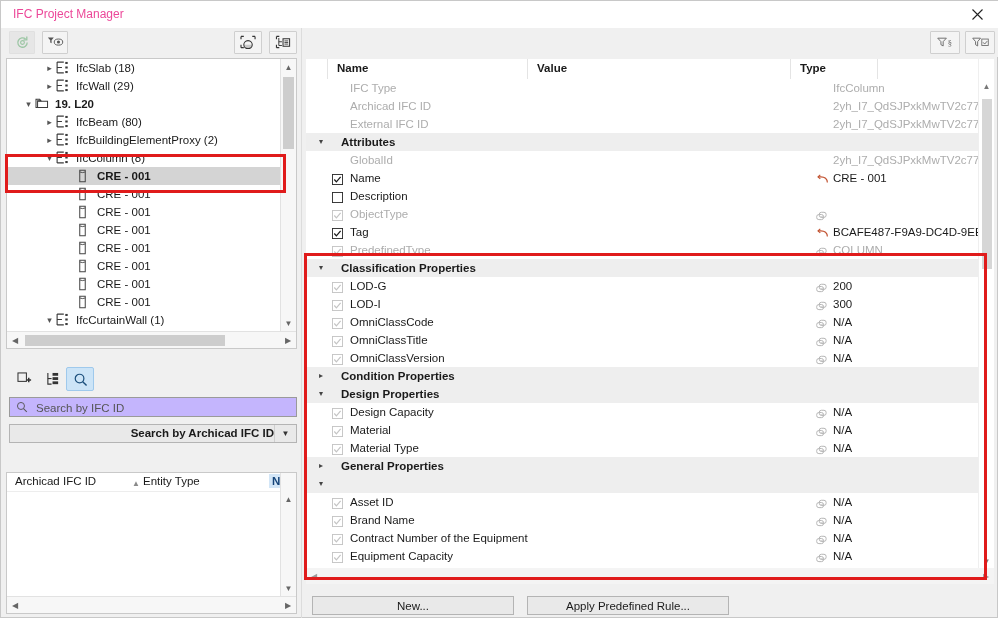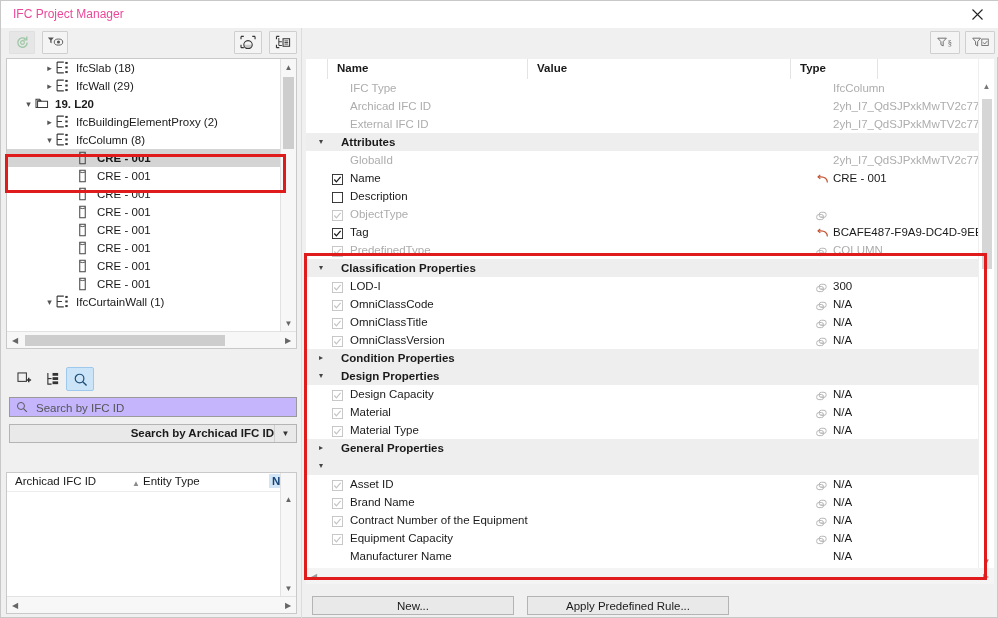--- a/index.html
+++ b/index.html
@@ -185,20 +185,26 @@
             </svg></span><span class="tlabel">IfcWall (29)</span></div>
         <div class="trow bold"><span style="display:inline-block;width:15px"></span><span class="arrow">▾</span><span class="ticon"><svg width="14" height="12" viewBox="0 0 15 13">
               <path d="M1 11.5 V2.5 h4 l1.3 1.6 h-3.6 V11.5z" fill="none" stroke="#3b3b3b" stroke-width="1.1"></path>
               <path d="M3.2 4.6 h10.3 v6.9 H1" fill="none" stroke="#3b3b3b" stroke-width="1.1"></path>
             </svg></span><span class="tlabel">19. L20</span></div>
         <div class="trow"><span style="display:inline-block;width:36px"></span><span class="arrow">▸</span><span class="ticon"><svg width="13" height="13" viewBox="0 0 14 14">
               <path d="M1.2 1.2 h7.2 M1.2 1.2 v11.6 M1.2 12.8 h7.2 M1.2 7 h5.2" stroke="#3a3a3a" stroke-width="1.2" fill="none"></path>
               <rect x="10" y="1" width="2.6" height="2.2" fill="#3a3a3a"></rect>
               <rect x="10" y="5.9" width="2.6" height="2.2" fill="#3a3a3a"></rect>
               <rect x="10" y="10.8" width="2.6" height="2.2" fill="#3a3a3a"></rect>
+            </svg></span><span class="tlabel">IfcBeam (80)</span></div>
+        <div class="trow"><span style="display:inline-block;width:36px"></span><span class="arrow">▸</span><span class="ticon"><svg width="13" height="13" viewBox="0 0 14 14">
+              <path d="M1.2 1.2 h7.2 M1.2 1.2 v11.6 M1.2 12.8 h7.2 M1.2 7 h5.2" stroke="#3a3a3a" stroke-width="1.2" fill="none"></path>
+              <rect x="10" y="1" width="2.6" height="2.2" fill="#3a3a3a"></rect>
+              <rect x="10" y="5.9" width="2.6" height="2.2" fill="#3a3a3a"></rect>
+              <rect x="10" y="10.8" width="2.6" height="2.2" fill="#3a3a3a"></rect>
             </svg></span><span class="tlabel">IfcBuildingElementProxy (2)</span></div>
         <div class="trow"><span style="display:inline-block;width:36px"></span><span class="arrow">▾</span><span class="ticon"><svg width="13" height="13" viewBox="0 0 14 14">
               <path d="M1.2 1.2 h7.2 M1.2 1.2 v11.6 M1.2 12.8 h7.2 M1.2 7 h5.2" stroke="#3a3a3a" stroke-width="1.2" fill="none"></path>
               <rect x="10" y="1" width="2.6" height="2.2" fill="#3a3a3a"></rect>
               <rect x="10" y="5.9" width="2.6" height="2.2" fill="#3a3a3a"></rect>
               <rect x="10" y="10.8" width="2.6" height="2.2" fill="#3a3a3a"></rect>
             </svg></span><span class="tlabel">IfcColumn (8)</span></div>
         <div class="trow sel"><span style="display:inline-block;width:57px"></span><span class="arrow"></span><span class="ticon"><svg width="11" height="14" viewBox="0 0 12 15">
               <path d="M3 1.3 h6 v12.4 h-6 z" fill="none" stroke="#444" stroke-width="1.1"></path>
               <path d="M3 3.1 q3 1.4 6 0" fill="none" stroke="#444" stroke-width="1"></path>
@@ -414,20 +420,33 @@
         </div>
         <div class="prow group">
           <span class="exp">▾</span>
           <span class="gname">Classification Properties</span>
         </div>
         <div class="prow">
           <span class="cb"><svg width="11" height="11" viewBox="0 0 12 12">
               <rect x="0.5" y="0.5" width="11" height="11" fill="#fff" stroke="#c4c4c4" stroke-width="1"></rect>
               <path d="M2.5 6 l2.3 2.6 l4.6 -5.4" stroke="#c4c4c4" stroke-width="1.3" fill="none"></path>
             </svg></span>
+          <span class="nm">LOD-G</span>
+          <span class="vi"><svg width="13" height="10" viewBox="0 0 14 11">
+              <rect x="3.4" y="1.4" width="7.6" height="5.6" rx="2.4" stroke="#b6b6b6" stroke-width="1.1" fill="none"></rect>
+              <rect x="0.6" y="3.9" width="7.6" height="5.6" rx="2.4" stroke="#b6b6b6" stroke-width="1.1" fill="none"></rect>
+              <path d="M5.1 6.6 h2.6" stroke="#b6b6b6" stroke-width="1.1"></path>
+            </svg></span>
+          <span class="vl">200</span>
+        </div>
+        <div class="prow">
+          <span class="cb"><svg width="11" height="11" viewBox="0 0 12 12">
+              <rect x="0.5" y="0.5" width="11" height="11" fill="#fff" stroke="#c4c4c4" stroke-width="1"></rect>
+              <path d="M2.5 6 l2.3 2.6 l4.6 -5.4" stroke="#c4c4c4" stroke-width="1.3" fill="none"></path>
+            </svg></span>
           <span class="nm">LOD-I</span>
           <span class="vi"><svg width="13" height="10" viewBox="0 0 14 11">
               <rect x="3.4" y="1.4" width="7.6" height="5.6" rx="2.4" stroke="#b6b6b6" stroke-width="1.1" fill="none"></rect>
               <rect x="0.6" y="3.9" width="7.6" height="5.6" rx="2.4" stroke="#b6b6b6" stroke-width="1.1" fill="none"></rect>
               <path d="M5.1 6.6 h2.6" stroke="#b6b6b6" stroke-width="1.1"></path>
             </svg></span>
           <span class="vl">300</span>
         </div>
         <div class="prow">
           <span class="cb"><svg width="11" height="11" viewBox="0 0 12 12">

